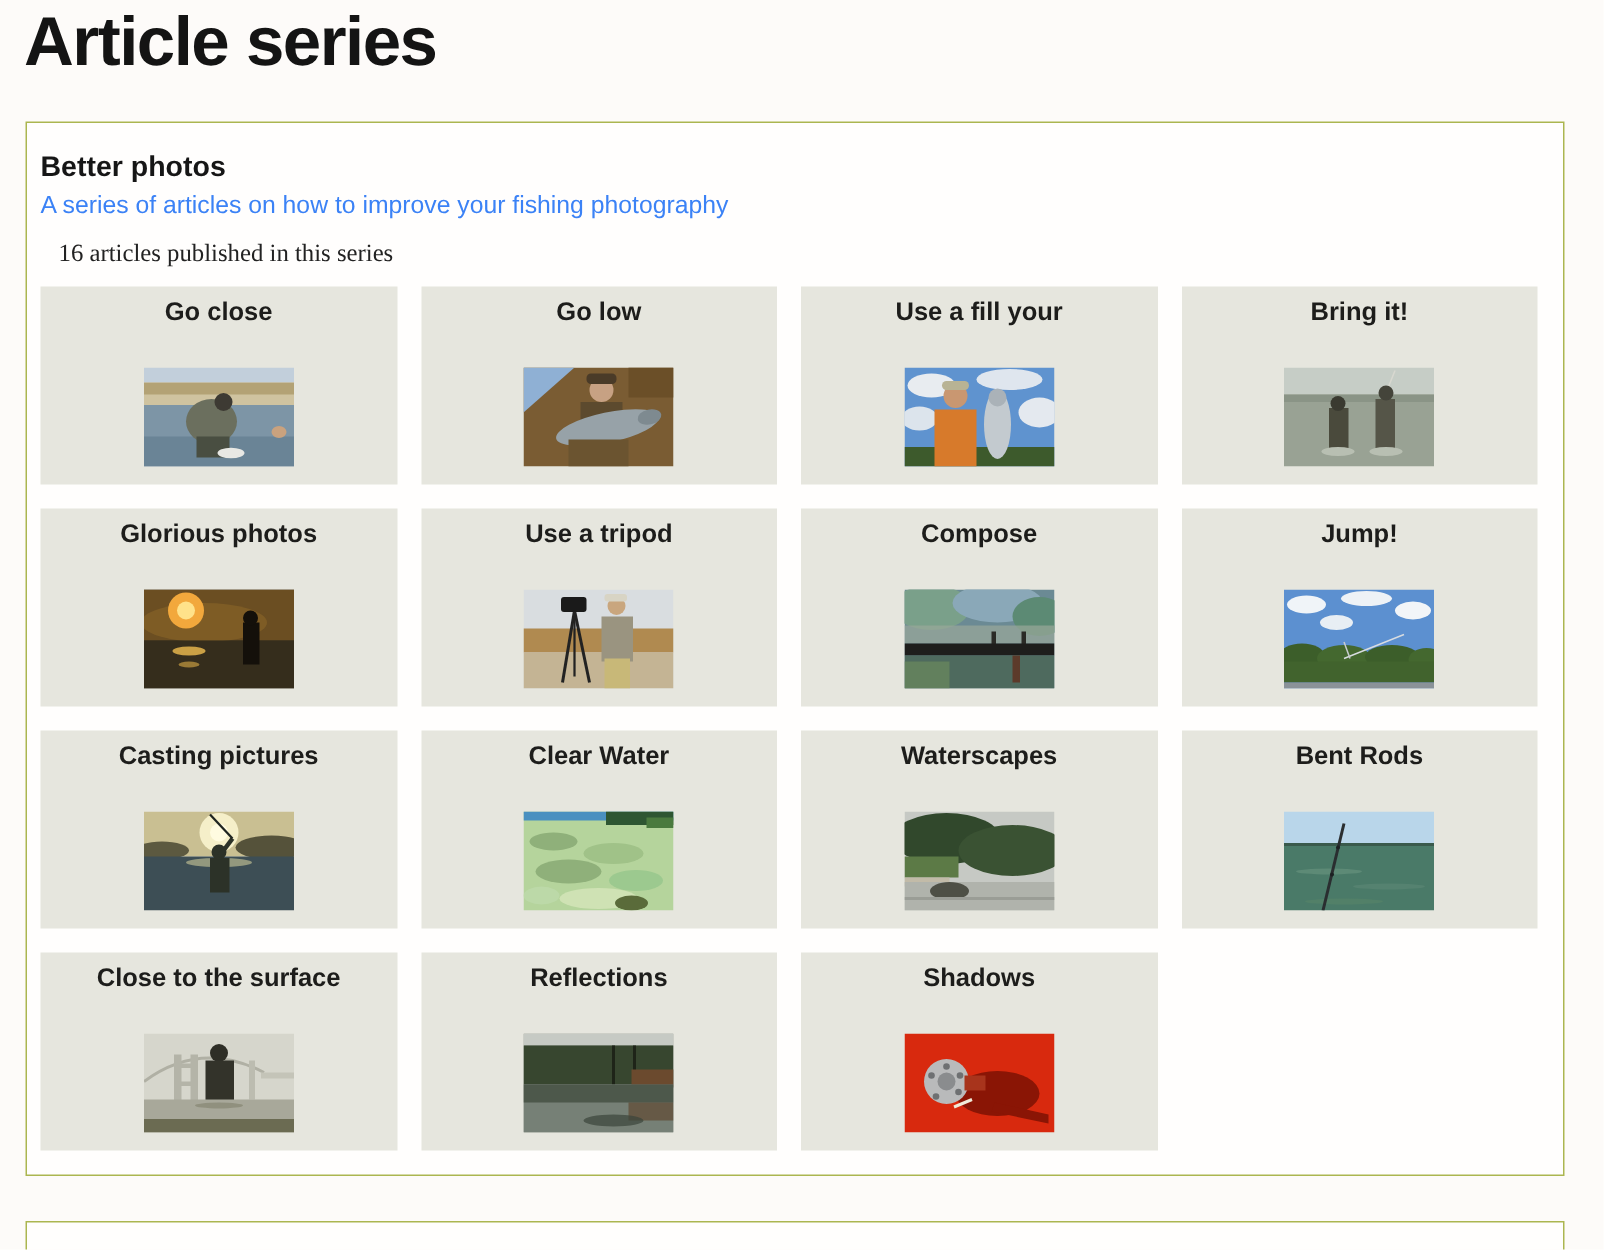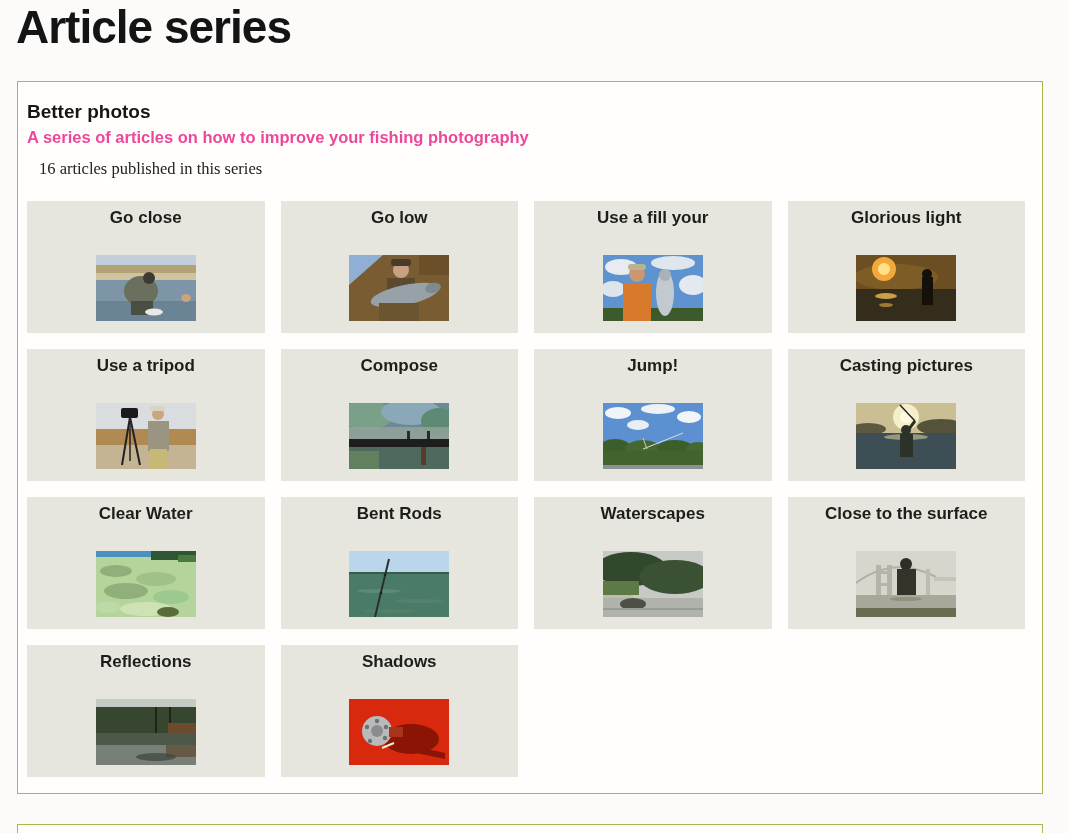--- a/index.html
+++ b/index.html
@@ -11,27 +11,27 @@
   .page-title{
     font-size:46px;font-weight:700;letter-spacing:-1px;
     margin:2px 0 28px 16px;line-height:1.1;color:#141414;
   }
   .series-box{
     box-sizing:border-box;width:1026px;margin-left:17px;
     border:1px solid #abb650;background:#fffefd;
     padding:17px 17px 16px 9px;
   }
   .series-title{font-size:19px;font-weight:700;margin:2px 0 5px;color:#161616}
-  .series-subtitle{font-size:16.5px;font-weight:700;margin:0 0 6px;color:#ec4899}
+  .series-subtitle{font-size:16.5px;font-weight:400;margin:0 0 6px;color:#3b82f6}
   .series-count{
     font-family:"Liberation Serif",serif;font-size:16.5px;margin:12px;color:#222;
   }
   .grid{
     display:grid;grid-template-columns:repeat(4,1fr);
-    gap:16px;margin-top:22px;
+    gap:16px;margin-top:12px;
   }
   .card{
     background:#e6e6de;height:132px;cursor:pointer;
     display:flex;flex-direction:column;align-items:center;
     justify-content:space-between;
   }
   .card-title{
     font-size:17px;font-weight:700;color:#1d1d1b;
     padding-top:7px;text-align:center;
   }
@@ -94,24 +94,39 @@
           <ellipse cx="10" cy="34" rx="12" ry="8" fill="#dce4ec"></ellipse>
         <rect y="53" width="100" height="13" fill="#3d5a2c"></rect>
         <rect x="20" y="28" width="28" height="38" fill="#d77a2b"></rect>
         <circle cx="34" cy="19" r="8" fill="#c99771"></circle>
           <rect x="25" y="9" width="18" height="6" rx="3" fill="#b8b394"></rect>
         <ellipse cx="62" cy="38" rx="9" ry="23" fill="#c3cacf"></ellipse>
           <ellipse cx="62" cy="20" rx="6" ry="6" fill="#aab2b8"></ellipse>
       </svg>
     </div>
 
-
-
-    <div class="card">
-      <div class="card-title">Glorious light</div>
+    <div class="card">
+      <div class="card-title">Bring it!</div>
+      <svg class="thumb" viewBox="0 0 100 66">
+        <rect width="100" height="18" fill="#c6cdc6"></rect>
+          <rect y="18" width="100" height="48" fill="#99a294"></rect>
+        <rect y="18" width="100" height="5" fill="#8a9486"></rect>
+        <line x1="74" y1="2" x2="66" y2="22" stroke="#d8d8d0" stroke-width="1"></line>
+        <rect x="30" y="27" width="13" height="27" fill="#4a4a3c"></rect>
+          <circle cx="36" cy="24" r="5" fill="#3a3a30"></circle>
+        <rect x="61" y="21" width="13" height="33" fill="#555548"></rect>
+          <circle cx="68" cy="17" r="5" fill="#44443a"></circle>
+        <ellipse cx="36" cy="56" rx="11" ry="3" fill="#b8bfb2"></ellipse>
+          <ellipse cx="68" cy="56" rx="11" ry="3" fill="#b8bfb2"></ellipse>
+      </svg>
+    </div>
+
+
+    <div class="card">
+      <div class="card-title">Glorious photos</div>
       <svg class="thumb" viewBox="0 0 100 66">
         <rect width="100" height="66" fill="#3a3220"></rect>
           <rect width="100" height="34" fill="#6b4e22"></rect>
         <ellipse cx="40" cy="22" rx="42" ry="13" fill="#8a6528" opacity="0.6"></ellipse>
         <circle cx="28" cy="14" r="12" fill="#f2a83c"></circle>
           <circle cx="28" cy="14" r="6" fill="#ffe28a"></circle>
         <rect y="34" width="100" height="32" fill="#352d1c"></rect>
         <ellipse cx="30" cy="41" rx="11" ry="3" fill="#caa045"></ellipse>
           <ellipse cx="30" cy="50" rx="7" ry="2" fill="#9a7a35"></ellipse>
         <rect x="66" y="22" width="11" height="28" fill="#14100a"></rect>
@@ -200,45 +215,45 @@
           <ellipse cx="60" cy="28" rx="20" ry="7" fill="#a0c288"></ellipse>
         <ellipse cx="30" cy="40" rx="22" ry="8" fill="#8fb07a"></ellipse>
           <ellipse cx="75" cy="46" rx="18" ry="7" fill="#9cc98f"></ellipse>
         <ellipse cx="50" cy="58" rx="26" ry="7" fill="#cfe2b4"></ellipse>
           <ellipse cx="12" cy="56" rx="12" ry="6" fill="#bcd9a8"></ellipse>
         <ellipse cx="72" cy="61" rx="11" ry="5" fill="#5a6b3a"></ellipse>
       </svg>
     </div>
 
     <div class="card">
+      <div class="card-title">Waterscapes</div>
+      <svg class="thumb" viewBox="0 0 100 66">
+        <rect width="100" height="66" fill="#c6c9c4"></rect>
+        <ellipse cx="28" cy="18" rx="36" ry="17" fill="#31482c"></ellipse>
+          <ellipse cx="72" cy="26" rx="36" ry="17" fill="#3a5233"></ellipse>
+        <rect x="0" y="30" width="36" height="14" fill="#5c7a46"></rect>
+        <rect y="44" width="30" height="6" fill="#c2bba8"></rect>
+        <rect y="47" width="100" height="19" fill="#b0b3ac"></rect>
+        <ellipse cx="30" cy="53" rx="13" ry="6" fill="#4e5046"></ellipse>
+        <line x1="0" y1="58" x2="100" y2="58" stroke="#9a9d96" stroke-width="2"></line>
+      </svg>
+    </div>
+
+    <div class="card">
       <div class="card-title">Bent Rods</div>
       <svg class="thumb" viewBox="0 0 100 66">
         <rect width="100" height="22" fill="#b9d6ea"></rect>
           <rect y="22" width="100" height="44" fill="#4a7a68"></rect>
         <rect y="21" width="100" height="2" fill="#3a5a4c"></rect>
         <ellipse cx="30" cy="40" rx="22" ry="2" fill="#5d8a76"></ellipse>
           <ellipse cx="70" cy="50" rx="24" ry="2" fill="#558270"></ellipse>
         <ellipse cx="40" cy="60" rx="26" ry="2" fill="#528068"></ellipse>
         <line x1="26" y1="66" x2="40" y2="8" stroke="#2a2e30" stroke-width="2"></line>
         <circle cx="36" cy="24" r="1.3" fill="#1c2022"></circle>
           <circle cx="32" cy="42" r="1.3" fill="#1c2022"></circle>
-      </svg>
-    </div>
-
-    <div class="card">
-      <div class="card-title">Waterscapes</div>
-      <svg class="thumb" viewBox="0 0 100 66">
-        <rect width="100" height="66" fill="#c6c9c4"></rect>
-        <ellipse cx="28" cy="18" rx="36" ry="17" fill="#31482c"></ellipse>
-          <ellipse cx="72" cy="26" rx="36" ry="17" fill="#3a5233"></ellipse>
-        <rect x="0" y="30" width="36" height="14" fill="#5c7a46"></rect>
-        <rect y="44" width="30" height="6" fill="#c2bba8"></rect>
-        <rect y="47" width="100" height="19" fill="#b0b3ac"></rect>
-        <ellipse cx="30" cy="53" rx="13" ry="6" fill="#4e5046"></ellipse>
-        <line x1="0" y1="58" x2="100" y2="58" stroke="#9a9d96" stroke-width="2"></line>
       </svg>
     </div>
 
     <div class="card">
       <div class="card-title">Close to the surface</div>
       <svg class="thumb" viewBox="0 0 100 66">
         <rect width="100" height="66" fill="#d6d6cc"></rect>
         <path d="M0,32 Q38,4 80,26" stroke="#b0b0a4" fill="none" stroke-width="2"></path>
         <rect x="20" y="14" width="5" height="32" fill="#b4b4a8"></rect>
           <rect x="31" y="14" width="5" height="32" fill="#b4b4a8"></rect>

